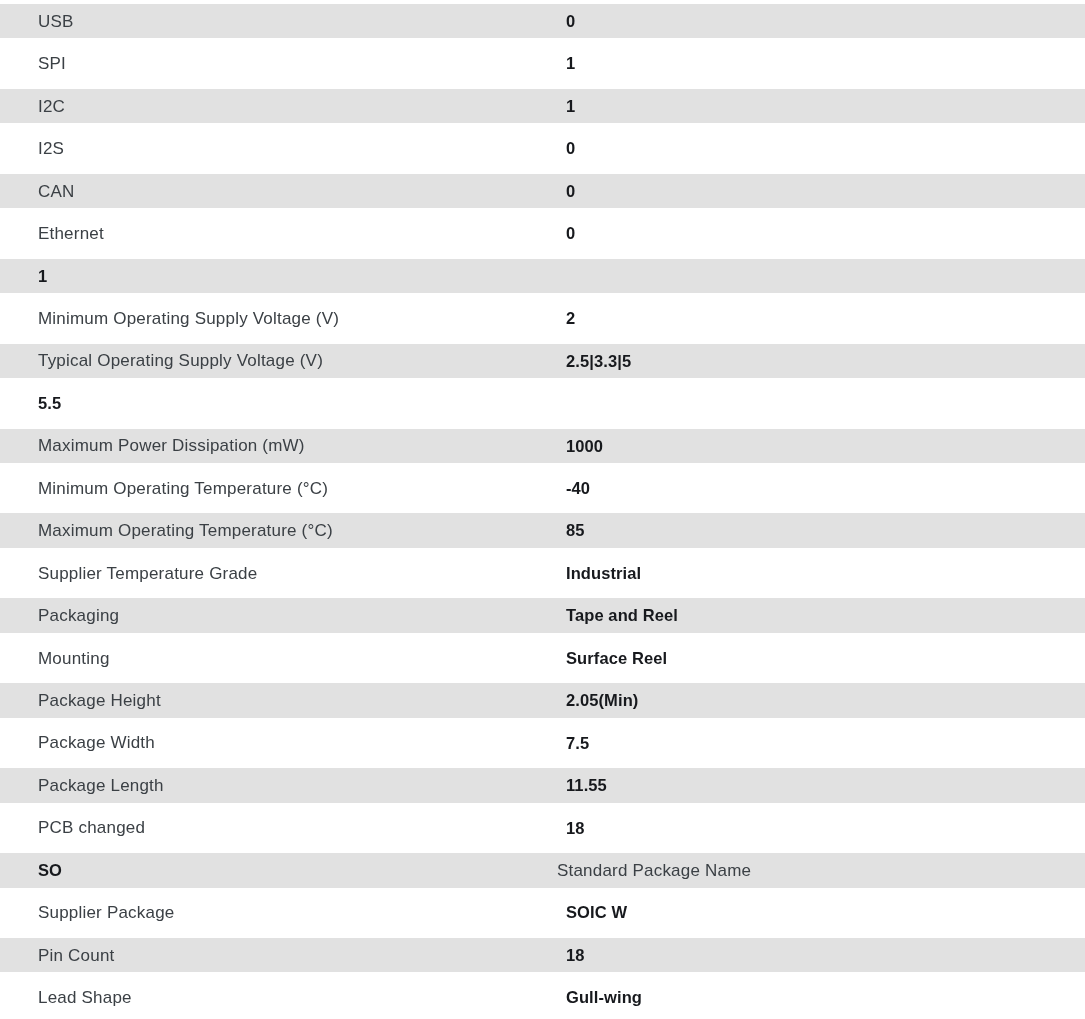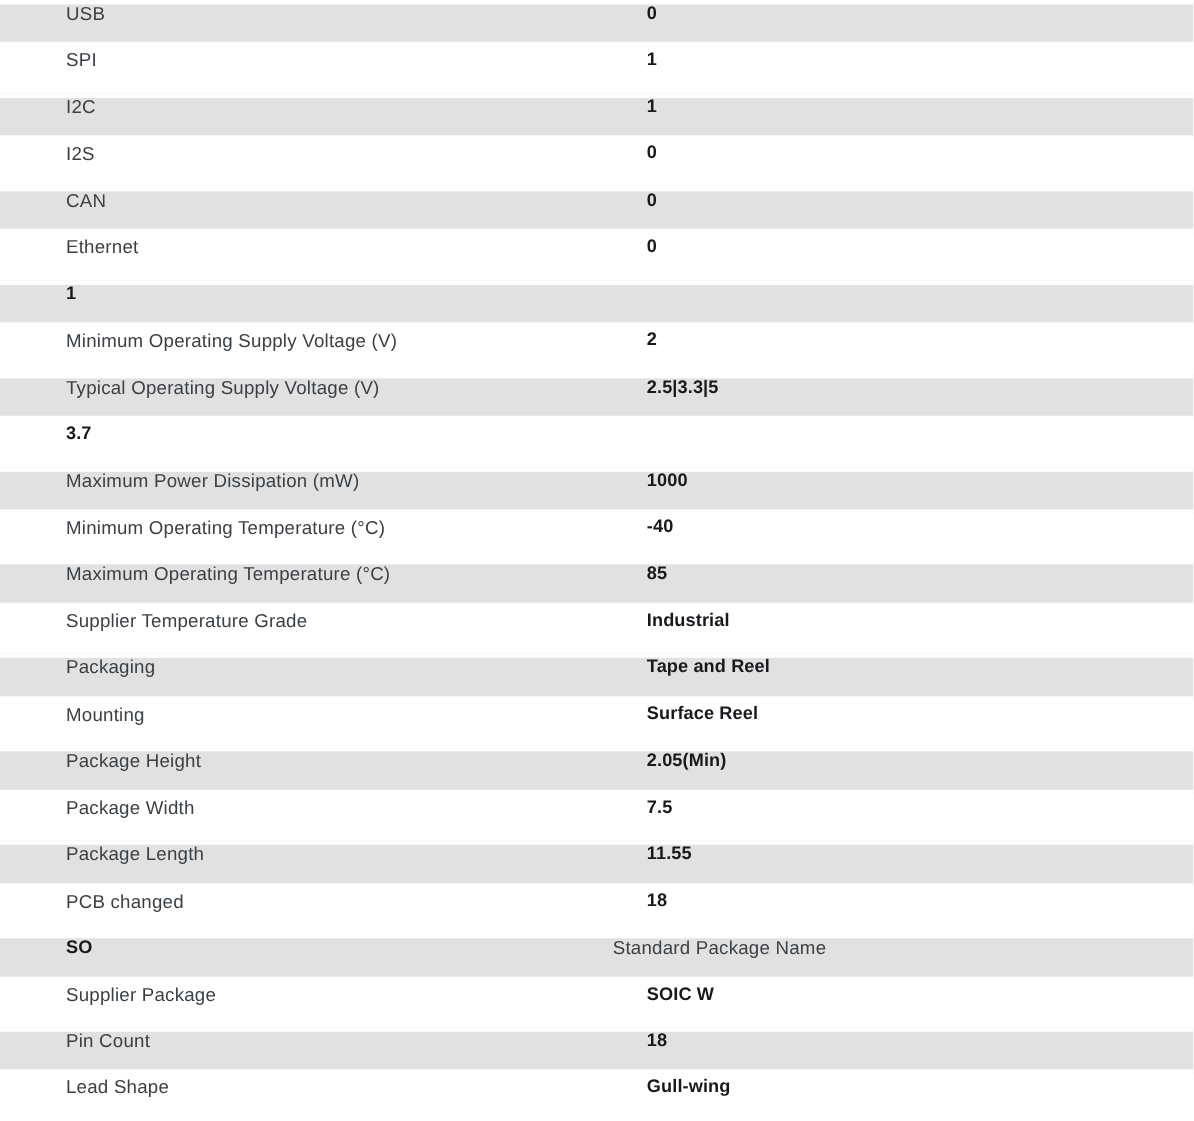--- a/index.html
+++ b/index.html
@@ -17,21 +17,22 @@
   .spec-table {
     width: 1085px;
     height: 1019px;
     display: flex;
     flex-direction: column;
     overflow: hidden;
   }
   .spec-row {
     flex: 1 1 0;
     display: flex;
-    padding-left: 60px;
+    align-items: center;
+    padding-left: 38px;
     border-top: 4px solid #ffffff;
     border-bottom: 4px solid #ffffff;
     background: #ffffff;
   }
   .spec-row.stripe {
     background: var(--stripe);
   }
   .cell {
     white-space: nowrap;
     line-height: 1;
@@ -85,21 +86,21 @@
   </div>
     <div class="spec-row">
     <div class="cell label">Minimum Operating Supply Voltage (V)</div>
     <div class="cell value">2</div>
   </div>
     <div class="spec-row stripe">
     <div class="cell label">Typical Operating Supply Voltage (V)</div>
     <div class="cell value">2.5|3.3|5</div>
   </div>
     <div class="spec-row">
-    <div class="cell value">3.7</div>
+    <div class="cell value">5.5</div>
   </div>
     <div class="spec-row stripe">
     <div class="cell label">Maximum Power Dissipation (mW)</div>
     <div class="cell value">1000</div>
   </div>
     <div class="spec-row">
     <div class="cell label">Minimum Operating Temperature (°C)</div>
     <div class="cell value">-40</div>
   </div>
     <div class="spec-row stripe">

